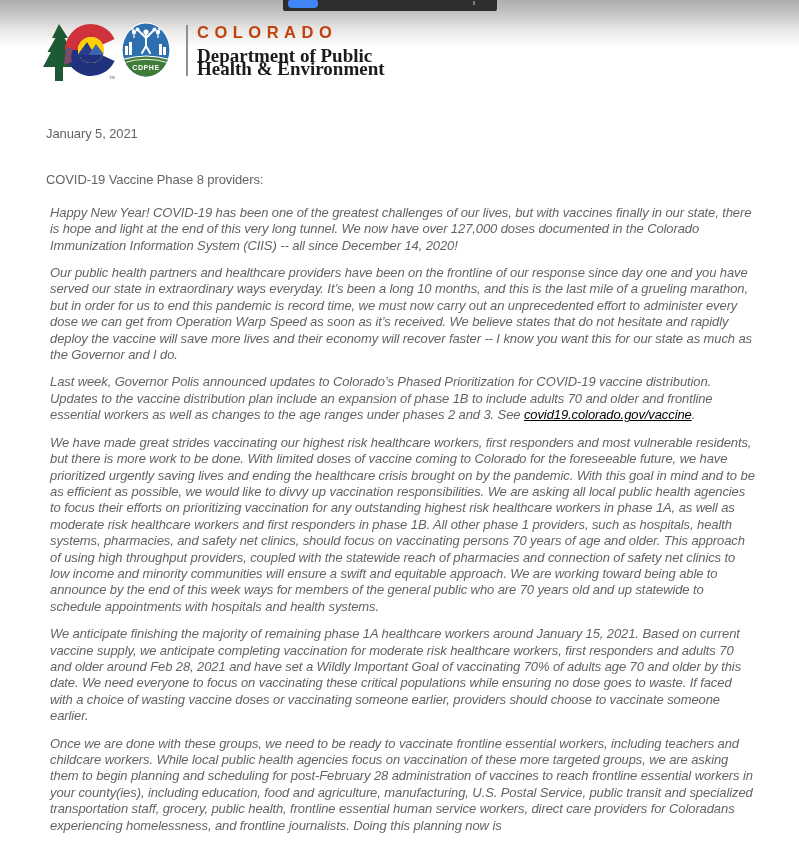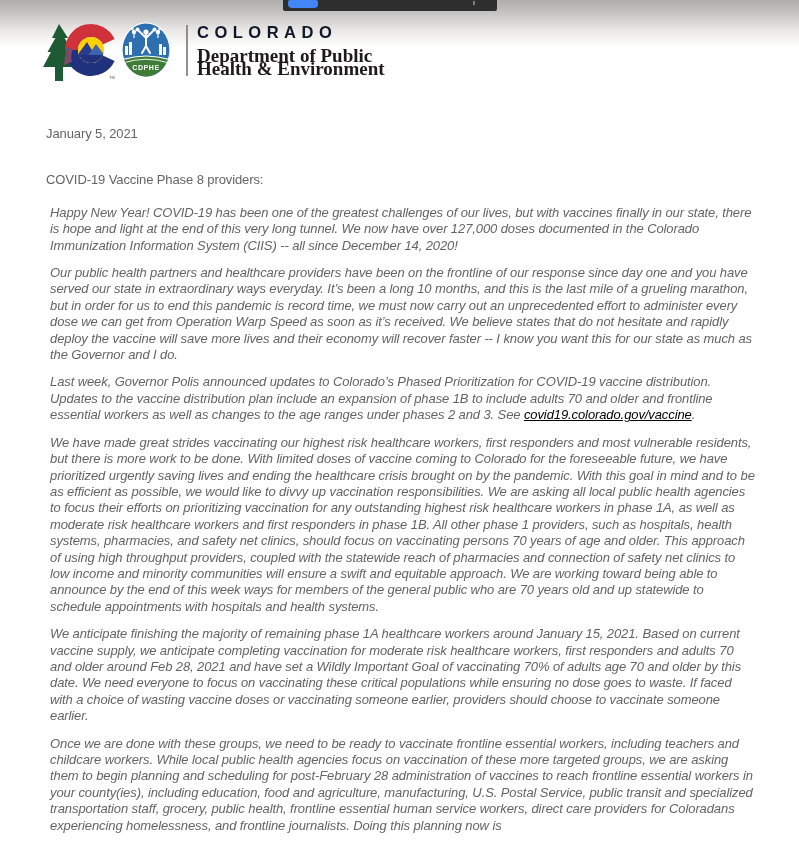--- a/index.html
+++ b/index.html
@@ -34,21 +34,21 @@
   .logo-mark { position: absolute; left: 43px; top: 21px; }
   .badge-mark { position: absolute; left: 121px; top: 22px; }
   .logo-divider {
     position: absolute; left: 186px; top: 25px; width: 2px; height: 51px;
     background: #8f8f8f;
   }
   .logo-text { position: absolute; left: 197px; top: 23px; color: #1e1a1b; }
   .brand-name {
     font-family: "Liberation Sans", sans-serif;
     font-weight: 900; font-size: 16.5px; letter-spacing: 5.5px;
-    color: #0f172a;
+    color: #c2410c;
   }
   .dept-name {
     margin-top: 7px;
     font-family: "Liberation Serif", serif;
     font-weight: 700; font-size: 19px; line-height: 13px;
     color: #1e1a1b;
   }
   .letter {
     position: absolute; left: 46px; top: 126px; width: 709px;
     font-family: "Liberation Sans", sans-serif;

